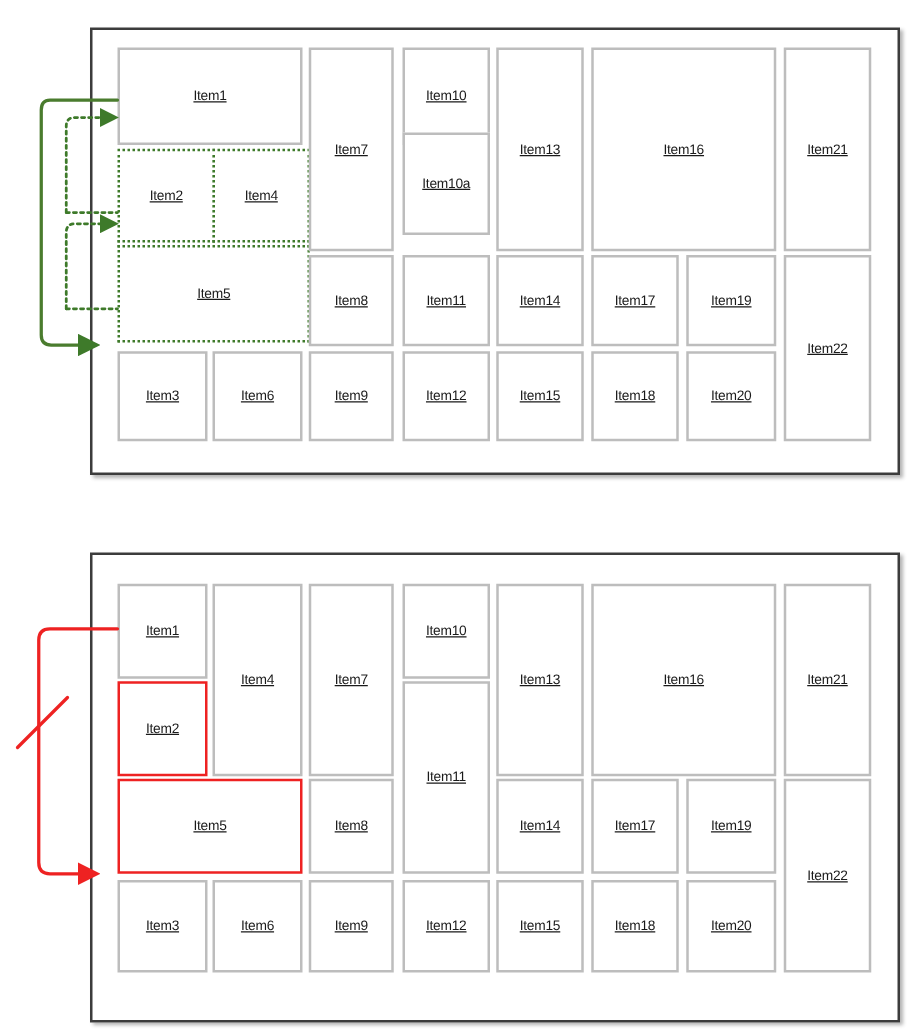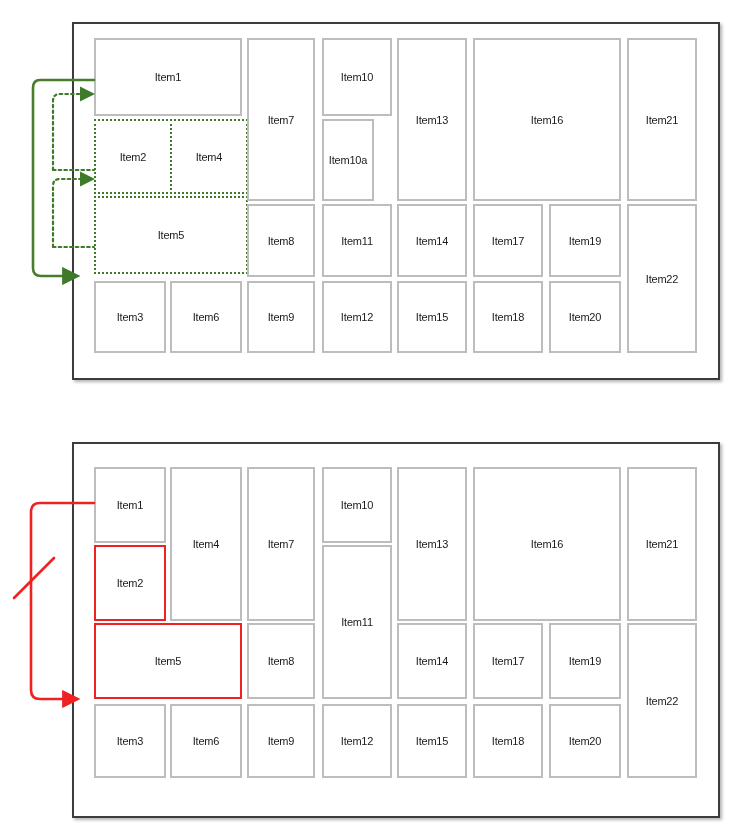--- a/index.html
+++ b/index.html
@@ -28,20 +28,21 @@
     position:absolute;
     box-sizing:border-box;
     background:#ffffff;
     border:2px solid #bdbdbd;
     display:flex;
     align-items:center;
     justify-content:center;
     font-size:11px;
     color:#1a1a1a;
     letter-spacing:-0.2px;
+    text-decoration:underline;
   }
   .item.dotted{
     border:2px dotted #3e7a2a;
   }
   .item.red{
     border:2px solid #ee2222;
     z-index:5;
   }
 
   
@@ -77,21 +78,21 @@
       </div>
       <div class="item" style="left: 247px; top: 204px; width: 68px; height: 73px;">
         <span>Item8</span>
       </div>
       <div class="item" style="left: 247px; top: 281px; width: 68px; height: 72px;">
         <span>Item9</span>
       </div>
       <div class="item" style="left: 322px; top: 38px; width: 70px; height: 78px;">
         <span>Item10</span>
       </div>
-      <div class="item" style="left: 322px; top: 119px; width: 52px; height: 82px;">
+      <div class="item" style="left: 322px; top: 106px; width: 70px; height: 82px;">
         <span>Item10a</span>
       </div>
       <div class="item" style="left: 322px; top: 204px; width: 70px; height: 73px;">
         <span>Item11</span>
       </div>
       <div class="item" style="left: 322px; top: 281px; width: 70px; height: 72px;">
         <span>Item12</span>
       </div>
       <div class="item" style="left: 397px; top: 38px; width: 70px; height: 163px;">
         <span>Item13</span>

